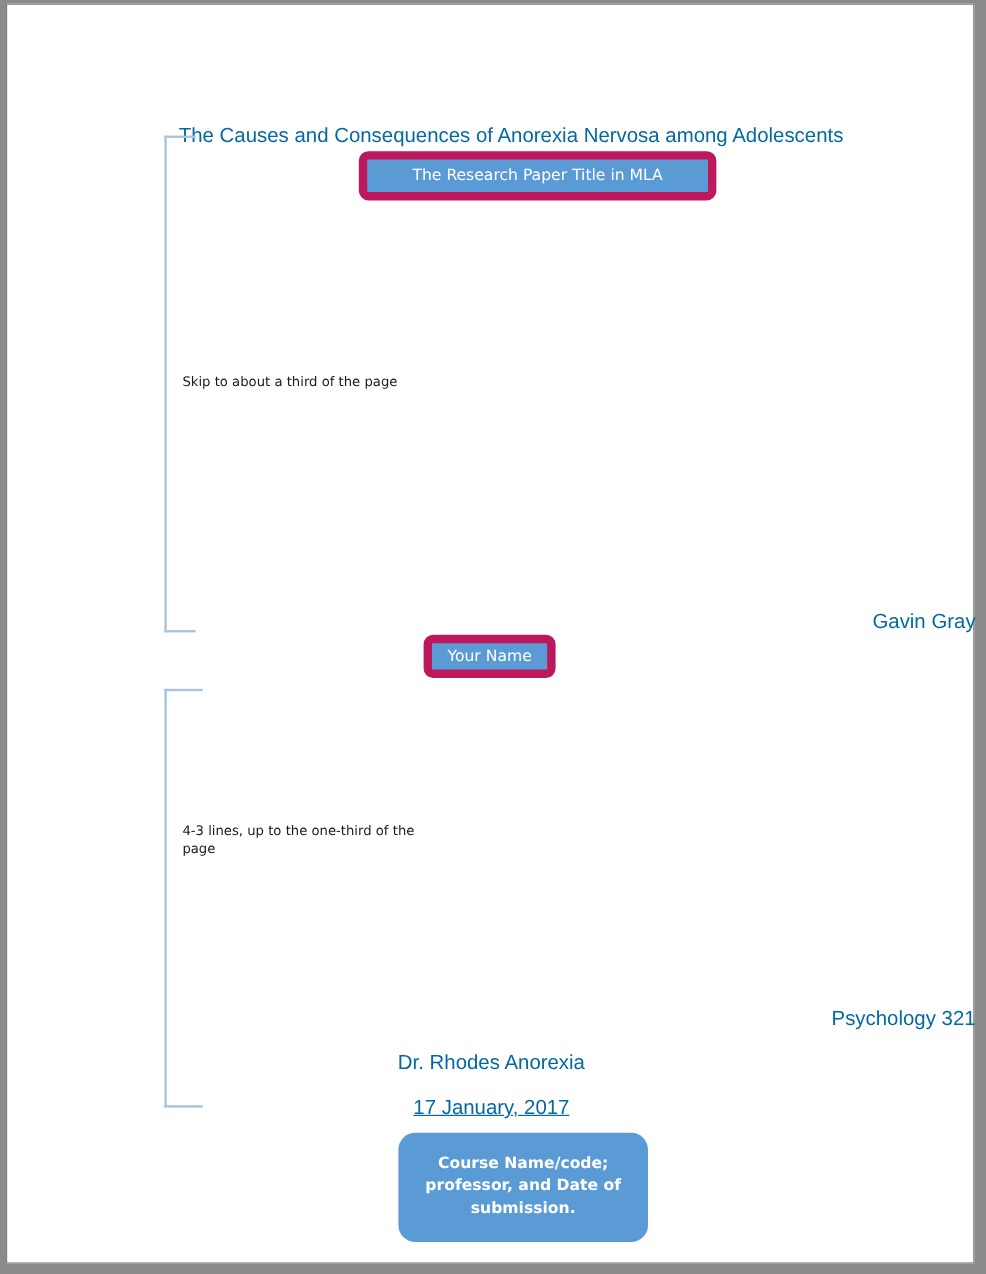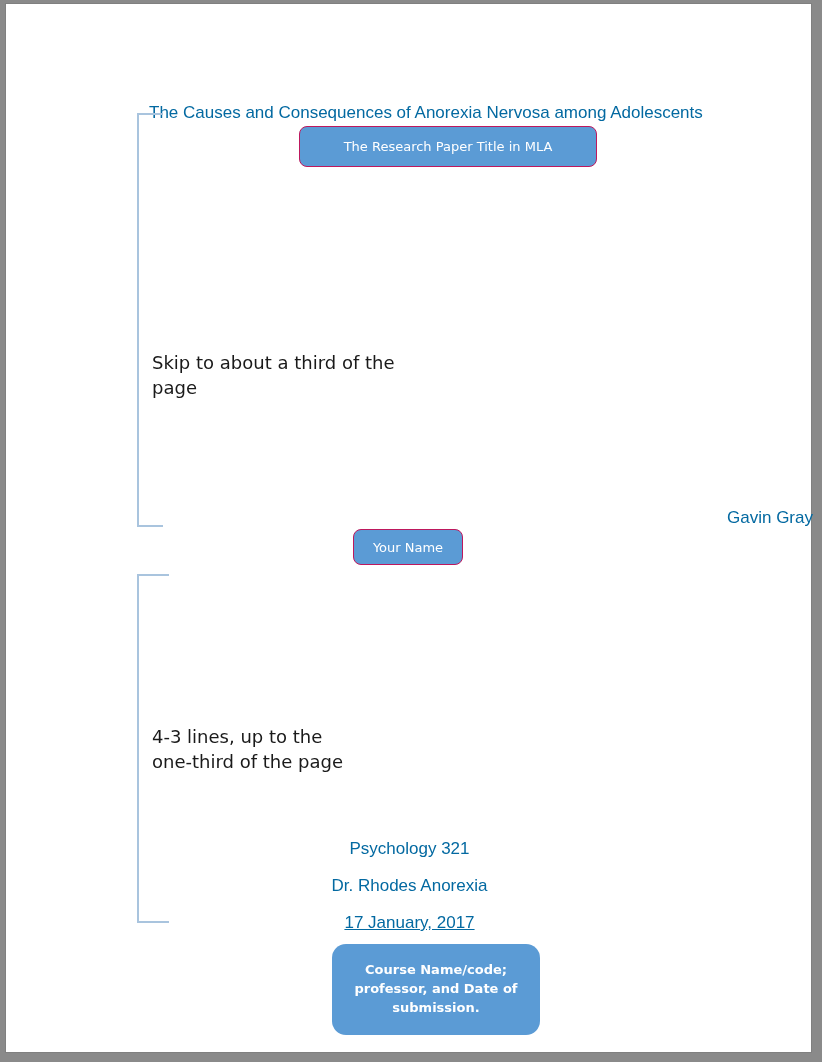--- a/index.html
+++ b/index.html
@@ -41,21 +41,21 @@
   #doc-author {
     left: 0;
     top: 504px;
     width: 807px;
     text-align: right;
   }
   #doc-course {
     left: 0;
     top: 835px;
     width: 807px;
-    text-align: center;
+    text-align: right;
   }
   #doc-professor {
     left: 0;
     top: 872px;
     width: 807px;
     text-align: center;
   }
   #doc-date {
     left: 0;
     top: 909px;
@@ -83,41 +83,40 @@
     left: 131px;
     top: 570px;
     width: 32px;
     height: 349px;
   }
 
   
   .annotation-label {
     position: absolute;
     font-family: "DejaVu Sans", sans-serif;
-    font-size: 18px;
+    font-size: 11px;
     color: #1a1a1a;
     line-height: 1.38;
-    margin-top: 40px;
   }
   #label-skip {
     left: 146px;
     top: 307px;
     width: 260px;
   }
   #label-lines {
     left: 146px;
     top: 681px;
     width: 200px;
   }
 
   
   .callout {
     position: absolute;
     background: #5b9bd5;
-    border: 1px solid #be185d;
+    border: 7px solid #be185d;
     border-radius: 8px;
     color: #ffffff;
     font-family: "DejaVu Sans", sans-serif;
     font-size: 13px;
     display: flex;
     align-items: center;
     justify-content: center;
     text-align: center;
     box-sizing: border-box;
   }

